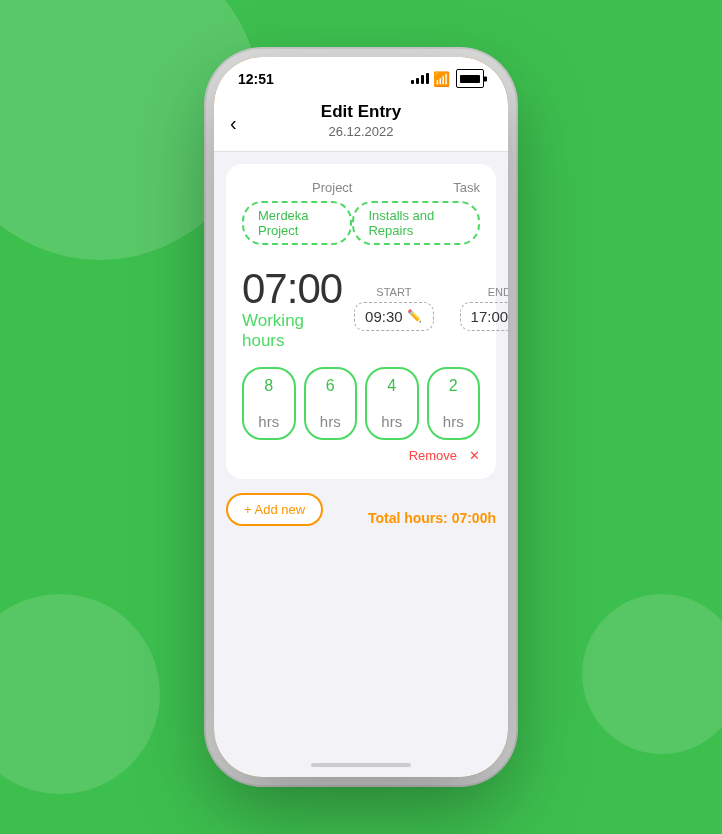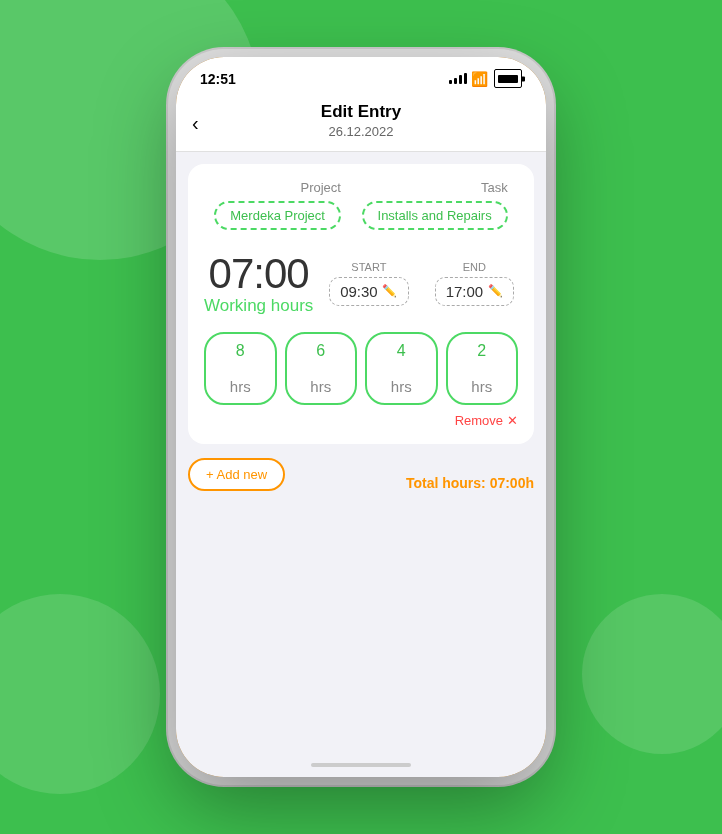--- a/index.html
+++ b/index.html
@@ -40,21 +40,21 @@
       position: absolute;
       bottom: 80px;
       right: -20px;
       width: 160px;
       height: 160px;
       background: rgba(255,255,255,0.13);
       border-radius: 50%;
     }
 
     .phone {
-      width: 370px;
+      width: 294px;
       height: 720px;
       background: #a16207;
       border-radius: 48px;
       box-shadow: 0 30px 80px rgba(0,0,0,0.35), 0 0 0 8px #e0e0e0, 0 0 0 10px #ccc;
       position: relative;
       overflow: hidden;
       display: flex;
       flex-direction: column;
     }
 
@@ -169,21 +169,20 @@
       display: flex;
       align-items: center;
       gap: 12px;
       padding: 8px 0 4px;
     }
 
     .main-time {
       display: flex;
       flex-direction: column;
       align-items: center;
-      text-align: right;
     }
 
     .main-time-value {
       font-size: 42px;
       font-weight: 300;
       color: #333;
       letter-spacing: -1px;
     }
 
     .main-time-label {
@@ -265,21 +264,21 @@
       justify-content: flex-end;
       margin-top: 8px;
     }
 
     .remove-btn {
       font-size: 13px;
       color: #ff4444;
       cursor: pointer;
       display: flex;
       align-items: center;
-      gap: 4px;
+      gap: 12px;
     }
 
     
     .action-row {
       display: flex;
       justify-content: space-between;
       align-items: flex-end;
       padding: 4px 0;
     }
 

